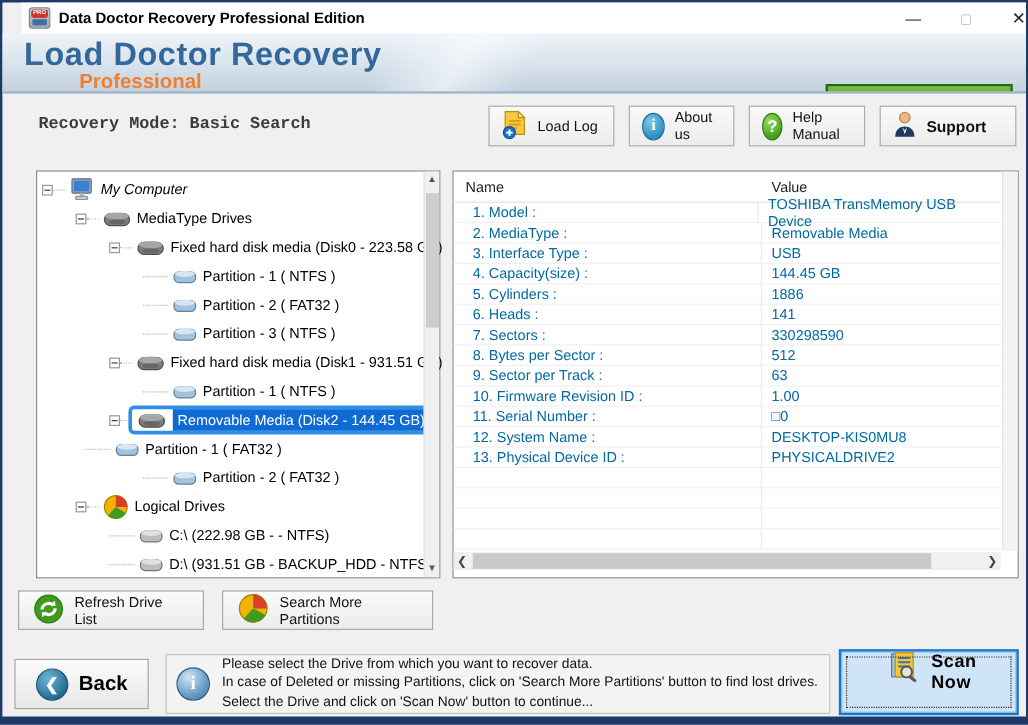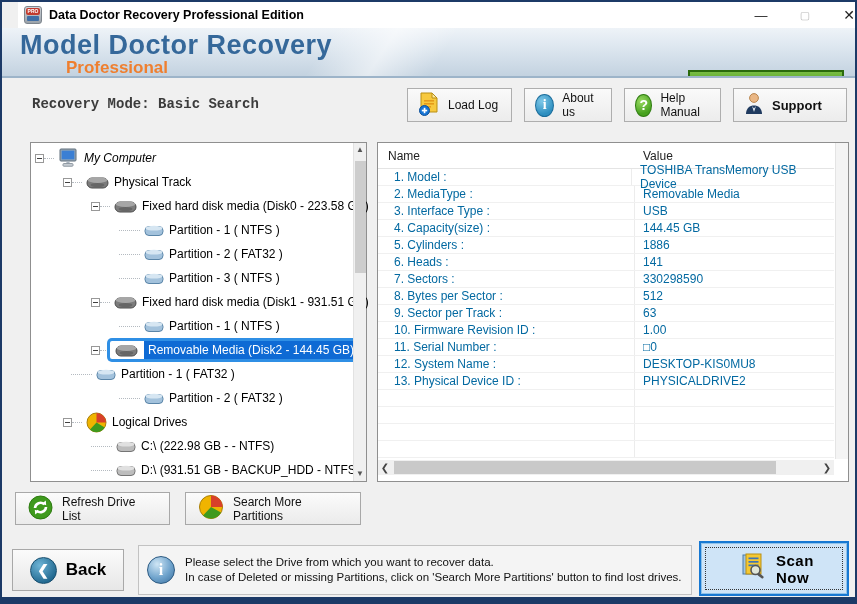--- a/index.html
+++ b/index.html
@@ -76,21 +76,21 @@
   .ab-refresh { left:13px; width:155px; }
   .ab-search { left:183px; width:176px; }
   
   .back-btn { position:absolute; left:10px; top:547px; width:112px; height:42px; background:linear-gradient(#fbfbfb,#e7e7e7);
     border:1px solid #a8a8a8; display:flex; align-items:center; justify-content:center; gap:9px; cursor:pointer; }
   .back-btn .label { font-size:17px; font-weight:bold; color:#000; }
   .info-panel { position:absolute; left:136px; top:543px; width:554px; height:50px; background:#f4f4f4; border:1px solid #c2c2c2;
     display:flex; align-items:center; gap:10px; padding:0 8px; }
   .info-lines { font-size:11.5px; color:#111; line-height:1.32; }
   .scan-btn { position:absolute; left:697px; top:539px; width:150px; height:55px; background:#cfe4f7;
-    border:2px solid #1778d2; box-shadow:0 0 0 1px #8fc2ea inset; display:flex; align-items:center; justify-content:center; gap:9px; cursor:pointer;padding-left:40px; }
+    border:2px solid #1778d2; box-shadow:0 0 0 1px #8fc2ea inset; display:flex; justify-content:center; gap:9px; cursor:pointer;padding-left:40px; }
   .scan-btn::before { content:""; position:absolute; inset:4px; border:1px dotted #333; pointer-events:none; }
   .scan-btn .label { font-size:15px; font-weight:bold; color:#000; word-spacing:7px; letter-spacing:.5px; }
   .icon-circle { border-radius:50%; display:flex; align-items:center; justify-content:center; color:#fff; font-weight:bold; }
 </style>
 </head>
 <body>
 
 <div class="window">
 
   <div class="titlebar">
@@ -98,21 +98,21 @@
     <div class="title-text">Data Doctor Recovery Professional Edition</div>
     <div class="win-controls">
       <div class="win-btn">—</div>
       <div class="win-btn max">▢</div>
       <div class="win-btn close">✕</div>
     </div>
   </div>
 
   <div class="banner">
     <div class="brand">
-      <div class="brand-title">Model Doctor Recovery</div>
+      <div class="brand-title">Load Doctor Recovery</div>
       <div class="brand-sub">Professional</div>
     </div>
     <div class="site-box">
       <span>ddiit.com</span>
     </div>
   </div>
 
   <div class="mode-label">Recovery Mode: Basic Search</div>
 
   <div class="tool-btn tb-loadlog">
@@ -170,21 +170,21 @@
         <div class="tree-row" style="padding-left: 32px;">
           <span class="expander"></span>
           <span class="dots" style="width: 10px;"></span>
           <span class="tree-icon">
             <svg width="23" height="16" viewBox="0 0 23 16">
               <rect x="1" y="4" width="21" height="10" rx="5" fill="#7c7c7c" stroke="#4c4c4c"></rect>
               <ellipse cx="11.5" cy="6" rx="9.8" ry="3" fill="#a6a6a6"></ellipse>
               <ellipse cx="11.5" cy="11" rx="7" ry="2" fill="#666"></ellipse>
             </svg>
           </span>
-          <span class="tree-label">Physical Track</span>
+          <span class="tree-label">MediaType Drives</span>
         </div>
         <div class="tree-row" style="padding-left: 60px;">
           <span class="expander"></span>
           <span class="dots" style="width: 10px;"></span>
           <span class="tree-icon">
             <svg width="23" height="16" viewBox="0 0 23 16">
               <rect x="1" y="4" width="21" height="10" rx="5" fill="#7c7c7c" stroke="#4c4c4c"></rect>
               <ellipse cx="11.5" cy="6" rx="9.8" ry="3" fill="#a6a6a6"></ellipse>
               <ellipse cx="11.5" cy="11" rx="7" ry="2" fill="#666"></ellipse>
             </svg>
@@ -428,20 +428,21 @@
   <div class="back-btn">
     <span class="icon-circle" style="width:27px;height:27px;background:radial-gradient(circle at 35% 30%,#6db4d6,#21688f 75%);border:1px solid #174e6e;font-size:14px;">❮</span>
     <span class="label">Back</span>
   </div>
 
   <div class="info-panel">
     <span class="icon-circle" style="width:28px;height:28px;flex:0 0 auto;background:radial-gradient(circle at 35% 28%,#cfe6f5,#6fa3cc 55%,#3a6f9e 100%);border:1px solid #2c5a82;font-size:16px;font-family:'Liberation Serif',serif;">i</span>
     <div class="info-lines">
       <div>Please select the Drive from which you want to recover data.</div>
       <div>In case of Deleted or missing Partitions, click on 'Search More Partitions' button to find lost drives.</div>
+      <div>Select the Drive and click on 'Scan Now' button to continue...</div>
     </div>
   </div>
 
   <div class="scan-btn">
     <span>
       <svg width="26" height="27" viewBox="0 0 26 27">
         <rect x="2" y="2" width="15" height="19" fill="#9fc4e4" stroke="#4a7aa8"></rect>
         <rect x="5" y="1" width="15" height="20" fill="#f5c832" stroke="#b98f14"></rect>
         <rect x="7.5" y="4.5" width="10" height="1.7" fill="#3f74b5"></rect>
         <rect x="7.5" y="8" width="10" height="1.7" fill="#3f74b5"></rect>

